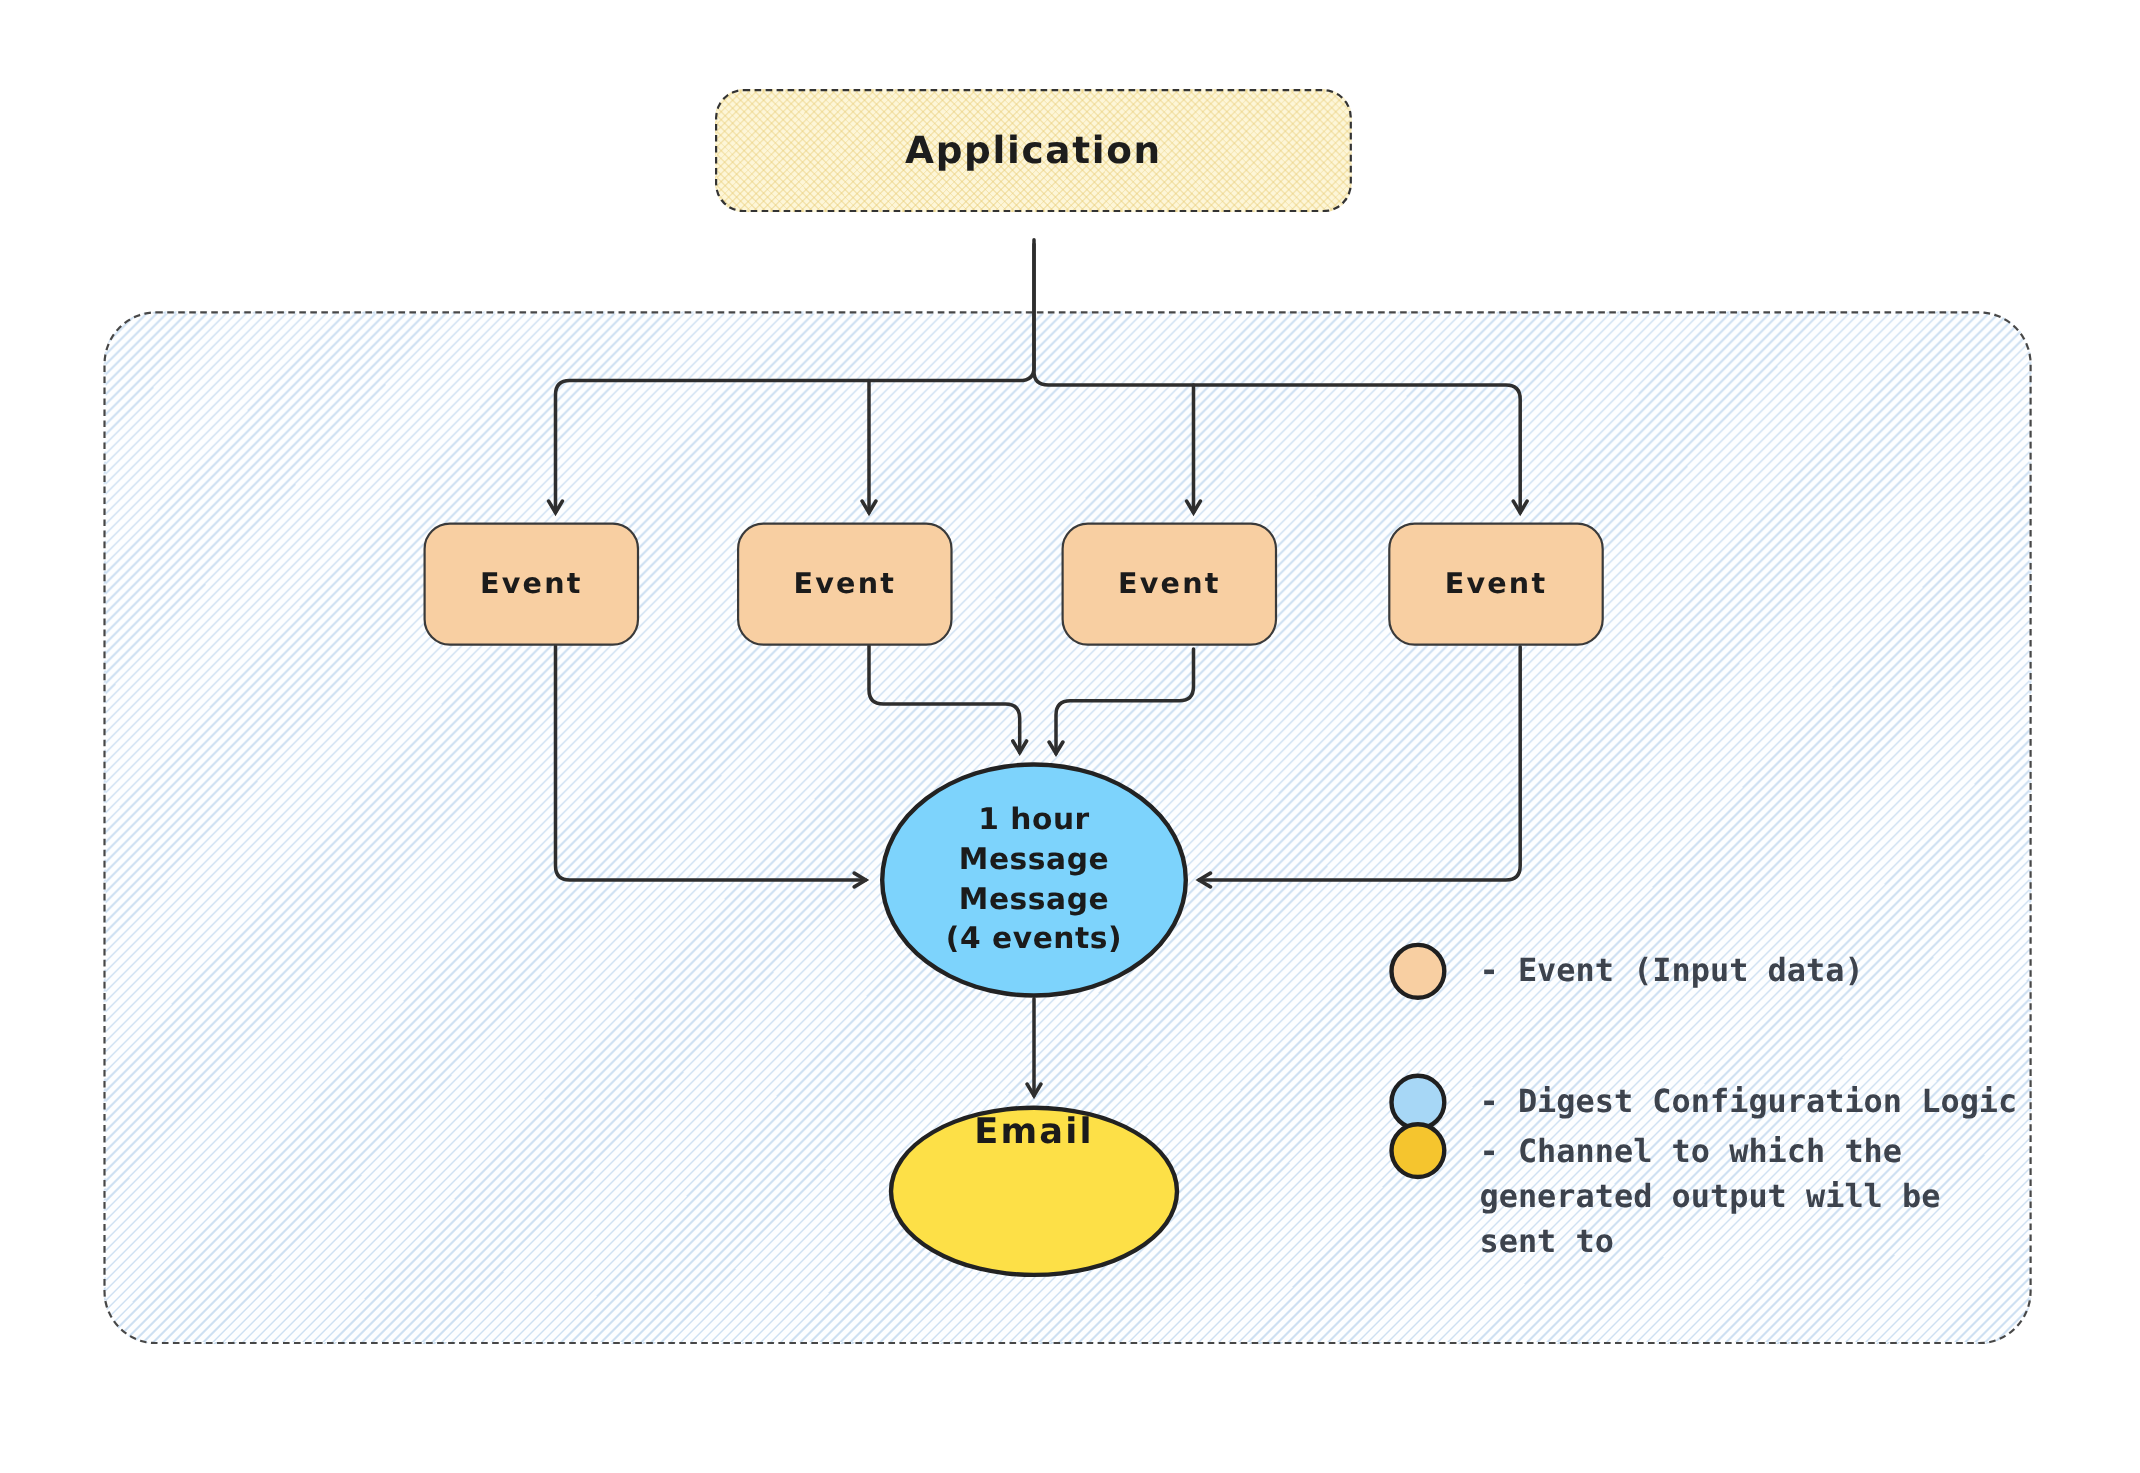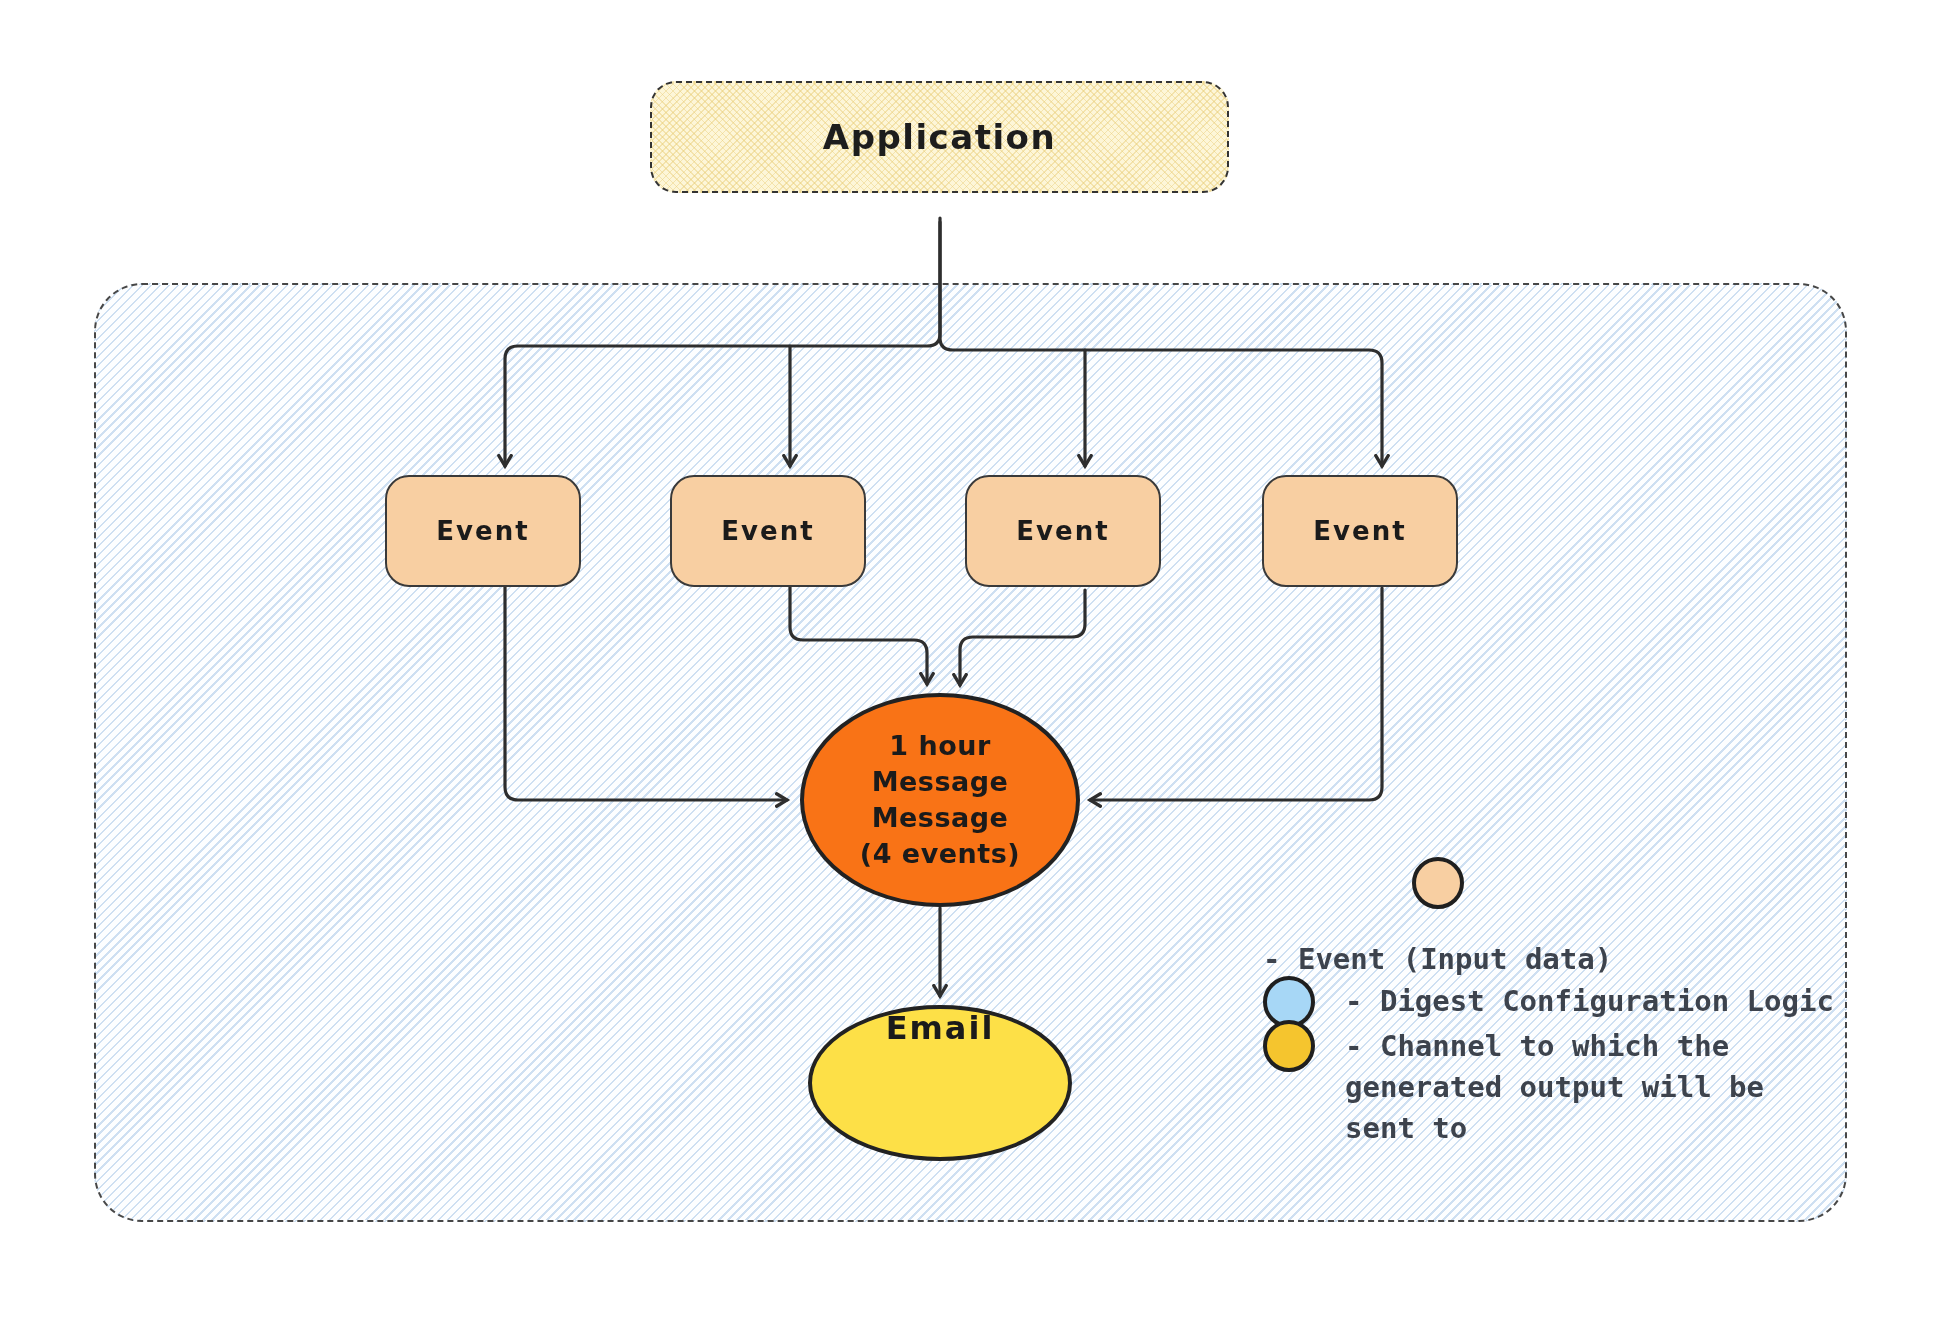--- a/index.html
+++ b/index.html
@@ -49,21 +49,21 @@
     background:#f8cfa2;
     display:flex;align-items:center;justify-content:center;
     font-size:26px;font-weight:600;letter-spacing:2px;color:#1b1b1b;
     box-sizing:border-box;
   }
   .event-1{left:385px;} .event-2{left:670px;} .event-3{left:965px;} .event-4{left:1262px;}
   
   .node-digest{
     position:absolute;left:800px;top:693px;width:280px;height:214px;
     border:4px solid #222;border-radius:50%;
-    background:#f97316;
+    background:#7dd3fc;
     display:flex;flex-direction:column;align-items:center;justify-content:center;
     font-size:27px;font-weight:600;color:#1b1b1b;line-height:36px;letter-spacing:0.5px;
     box-sizing:border-box;text-align:center;
   }
   
   .node-email{
     position:absolute;left:808px;top:1005px;width:264px;height:156px;
     border:4px solid #222;border-radius:50%;
     background:#fde047;
     display:flex;align-items:flex-start;justify-content:center;
@@ -79,21 +79,21 @@
   .lg-circle{
     width:52px;height:52px;border-radius:50%;
     border:4px solid #1f1f1f;box-sizing:border-box;flex:0 0 auto;
   }
   .lg-text{
     font-family:"DejaVu Sans Mono", monospace;
     font-size:29px;font-weight:600;color:#3d434d;
     line-height:1.42;white-space:nowrap;
   }
   .lg-text.multi{white-space:normal;width:448px;margin-top:6px;}
-  .r1{top:857px;flex-direction:column;} .r2{top:976px;} .r3{top:1020px;}
+  .r1{top:857px;} .r2{top:976px;} .r3{top:1020px;}
 </style>
 </head>
 <body>
 
 <div class="canvas">
 
   <div class="container-box"></div>
 
   <svg class="connectors" viewBox="0 0 1945 1339" xmlns="http://www.w3.org/2000/svg">
     <defs>

